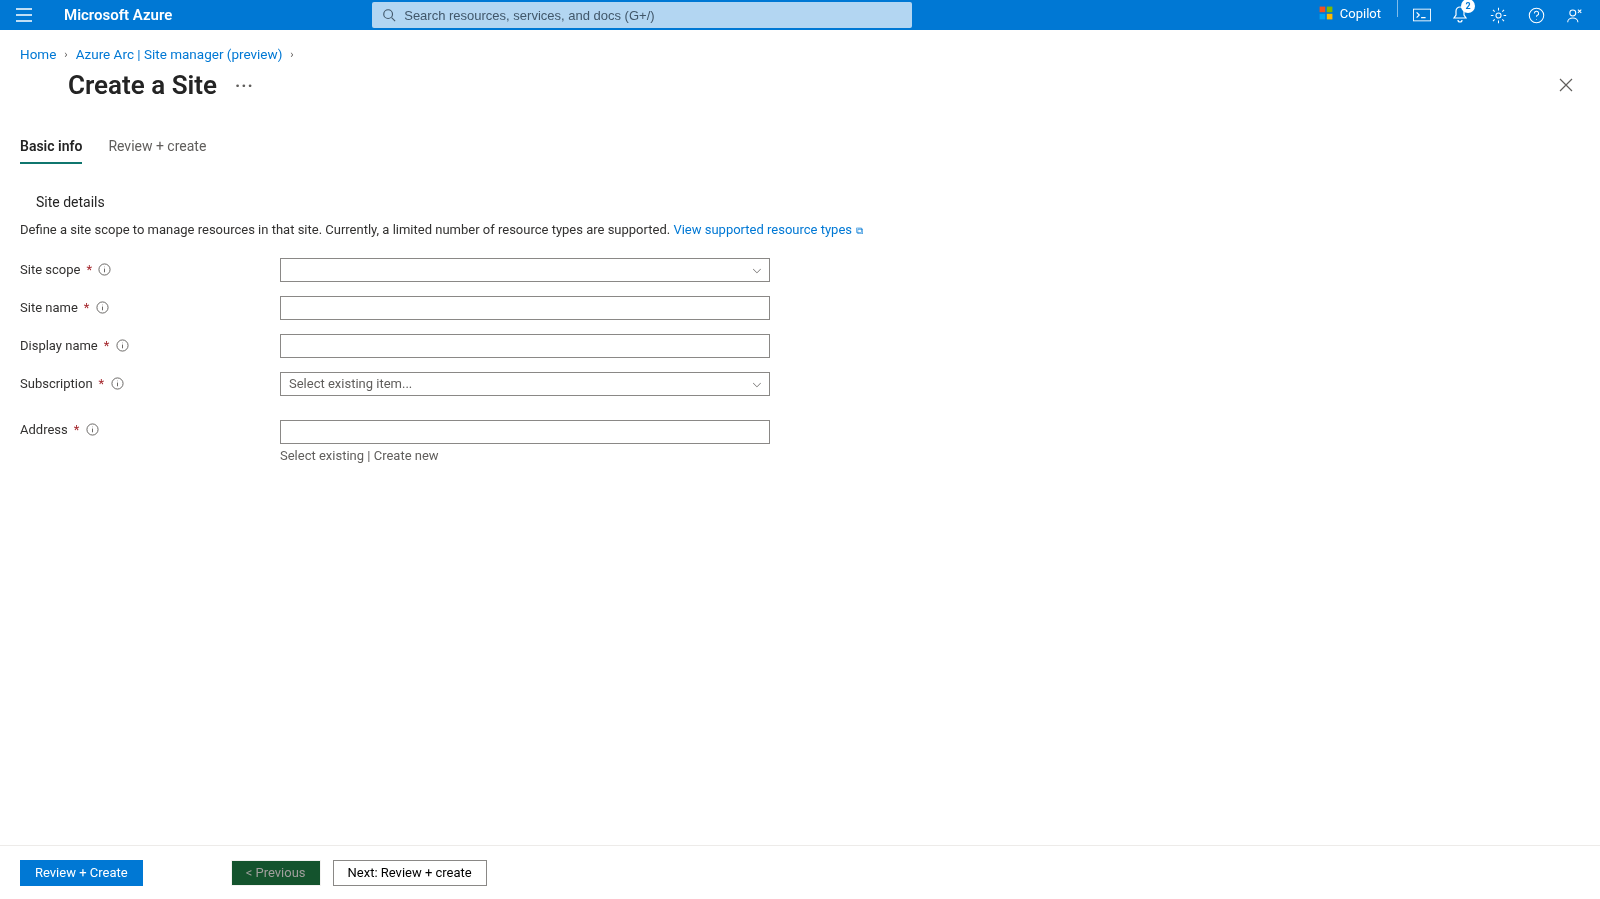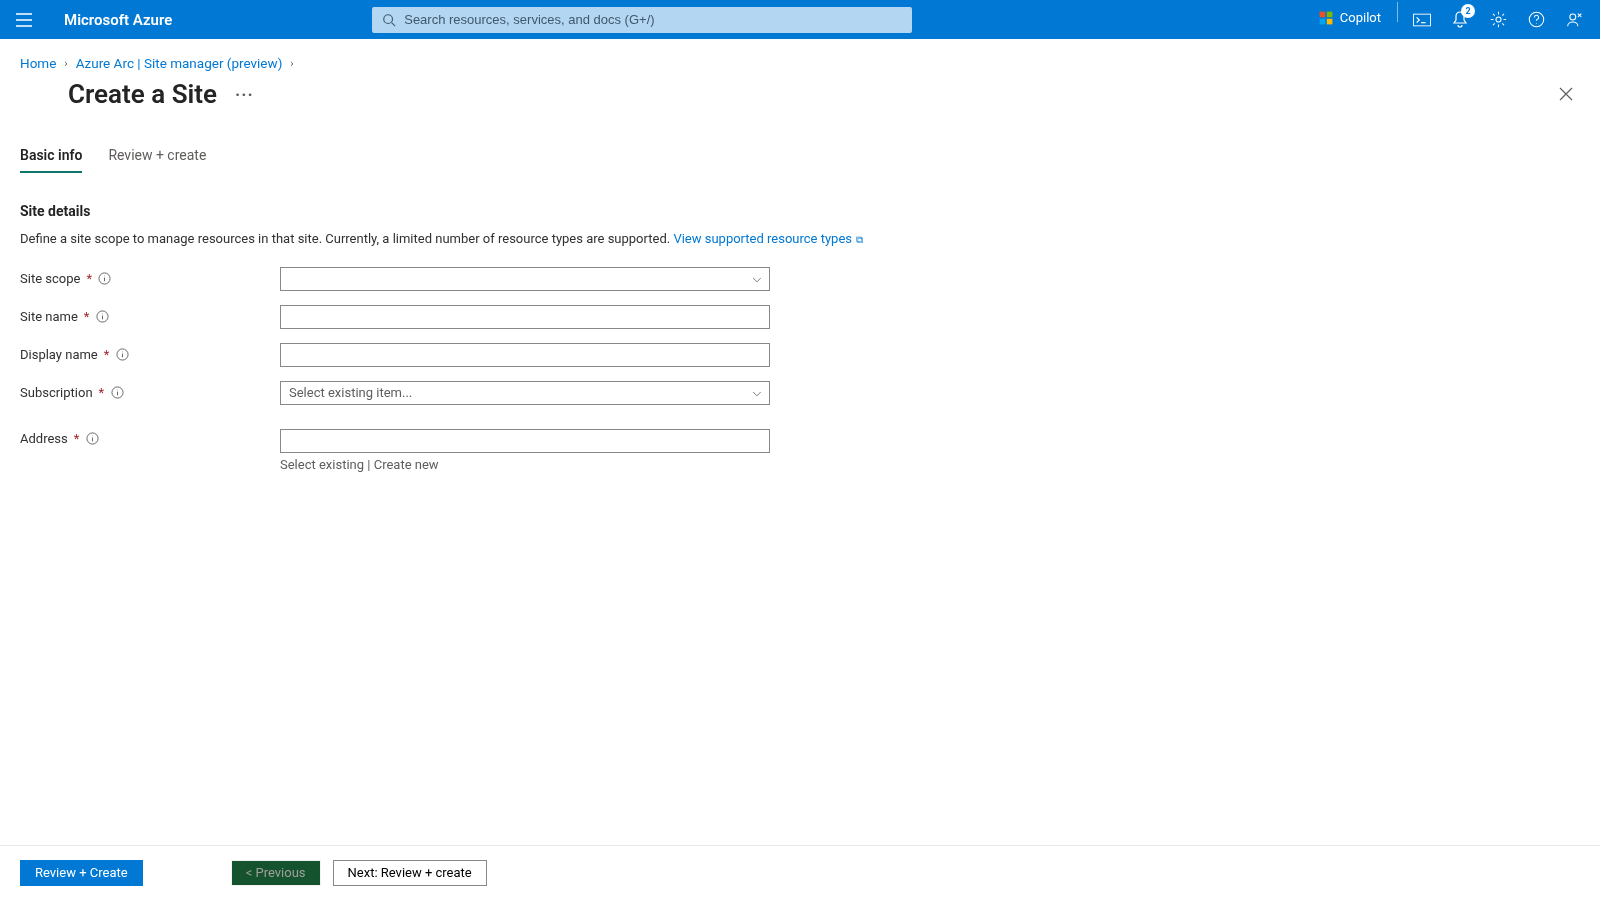--- a/index.html
+++ b/index.html
@@ -9,21 +9,21 @@
       color: #323130;
       background: #fff;
       width: 1600px;
       height: 899px;
       overflow: hidden;
       position: relative;
     }
     
     .topbar {
       background: #0078d4;
-      height: 39px;
+      height: 30px;
       display: flex;
       align-items: center;
       padding: 0 8px;
       color: #fff;
     }
     .hamburger {
       width: 32px; height: 32px;
       display: flex; align-items: center; justify-content: center;
       cursor: pointer;
     }
@@ -111,21 +111,21 @@
       color: #605e5c;
       cursor: pointer;
       border-bottom: 2px solid transparent;
     }
     .tab.active {
       color: #242424; font-weight: 600;
       border-bottom: 2px solid #0f766e;
     }
     
     .section { padding: 30px 20px 0 20px; max-width: 900px; }
-    .section-title { font-size: 14px; font-weight: 700; margin-bottom: 10px; color:#242424;}
+    .section-title { font-size: 14px; font-weight: 400; margin-bottom: 10px; color:#242424;margin-left:16px;}
     .section-desc { font-size: 13px; color: #323130; line-height: 1.5; margin-bottom: 18px; }
     .section-desc a { color: #0078d4; text-decoration: none; cursor: pointer; }
     .ext-icon { font-size: 10px; margin-left: 4px; color:#0078d4;}
     
     .form-row {
       display: flex; align-items: center;
       margin-bottom: 14px;
     }
     .form-label {
       width: 260px;

